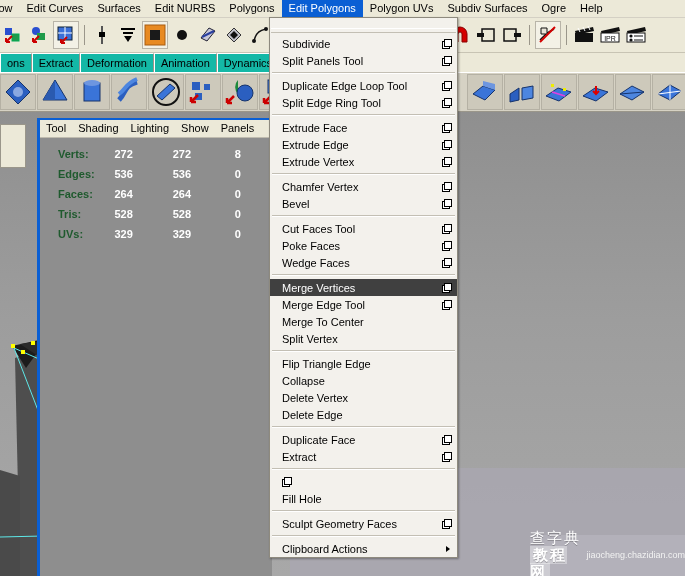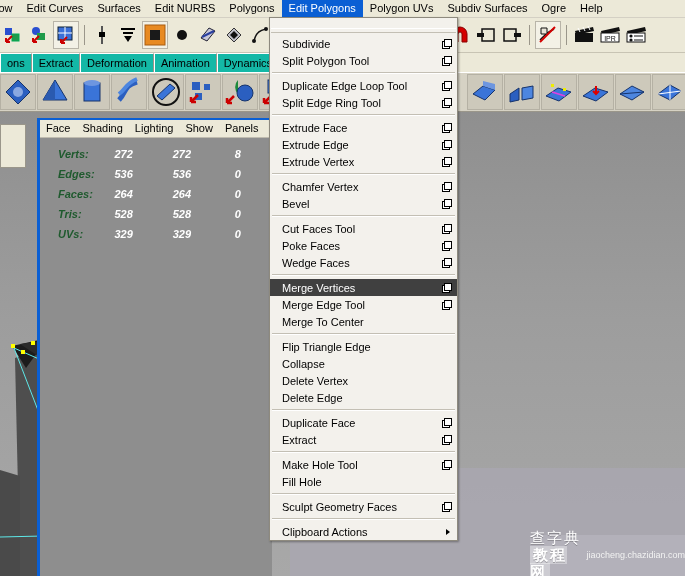--- a/index.html
+++ b/index.html
@@ -96,21 +96,21 @@
     background:#8e8e8e;
     border-left:3px solid #0a5fd4;border-top:2px solid #0a5fd4;
     z-index:4;
   }
   #panel-menubar{
     height:17px;background:#ece9d8;display:flex;align-items:center;
     border-bottom:1px solid #bfbbae;
   }
   .pm-item{padding:0 6px;font-size:11px;line-height:17px;color:#000;}
   #hud{padding:6px 0 0 18px;}
-  .hud-row{height:20px;display:flex;align-items:center;font-size:11px;font-weight:bold;font-style:italic;}
+  .hud-row{height:20px;display:flex;align-items:center;font-size:11px;font-weight:bold;}
   .hud-label{width:52px;color:#1f5a2e;}
   .hud-v1{width:54px;color:#ffffff;text-align:left;padding-left:8px;}
   .hud-v2{width:58px;color:#ffffff;text-align:left;padding-left:8px;}
   .hud-v3{width:40px;color:#ffffff;text-align:left;padding-left:8px;}
   
   #leftstrip{
     position:absolute;left:0;top:124px;width:24px;height:42px;
     background:#ece9d8;border:1px solid #9a968a;z-index:3;
   }
   
@@ -466,21 +466,21 @@
       <span>查字典</span><b>教程网</b>
     </div>
     <div id="wm-url">jiaocheng.chazidian.com</div>
   </div>
 </div>
 
 <div id="leftstrip"></div>
 
 <div id="panel">
   <div id="panel-menubar">
-      <div class="pm-item">Face</div>
+      <div class="pm-item">Tool</div>
       <div class="pm-item">Shading</div>
       <div class="pm-item">Lighting</div>
       <div class="pm-item">Show</div>
       <div class="pm-item">Panels</div>
     </div>
   <div id="hud">
       <div class="hud-row">
         <div class="hud-label">Verts:</div>
         <div class="hud-v1">272</div>
         <div class="hud-v2">272</div>
@@ -513,21 +513,21 @@
     </div>
 </div>
 
 <div id="dropdown">
   <div class="dd-toprail"></div>
 <div class="dd-item">
       <span class="dd-label">Subdivide</span>
       <span class="optbox"></span>
     </div>
     <div class="dd-item">
-      <span class="dd-label">Split Polygon Tool</span>
+      <span class="dd-label">Split Panels Tool</span>
       <span class="optbox"></span>
     </div>
     <div class="dd-sep"></div>
     <div class="dd-item">
       <span class="dd-label">Duplicate Edge Loop Tool</span>
       <span class="optbox"></span>
     </div>
     <div class="dd-item">
       <span class="dd-label">Split Edge Ring Tool</span>
       <span class="optbox"></span>
@@ -572,20 +572,23 @@
       <span class="dd-label">Merge Vertices</span>
       <span class="optbox"></span>
     </div>
     <div class="dd-item">
       <span class="dd-label">Merge Edge Tool</span>
       <span class="optbox"></span>
     </div>
     <div class="dd-item">
       <span class="dd-label">Merge To Center</span>
     </div>
+    <div class="dd-item">
+      <span class="dd-label">Split Vertex</span>
+    </div>
     <div class="dd-sep"></div>
     <div class="dd-item">
       <span class="dd-label">Flip Triangle Edge</span>
     </div>
     <div class="dd-item">
       <span class="dd-label">Collapse</span>
     </div>
     <div class="dd-item">
       <span class="dd-label">Delete Vertex</span>
     </div>
@@ -596,21 +599,20 @@
     <div class="dd-item">
       <span class="dd-label">Duplicate Face</span>
       <span class="optbox"></span>
     </div>
     <div class="dd-item">
       <span class="dd-label">Extract</span>
       <span class="optbox"></span>
     </div>
     <div class="dd-sep"></div>
     <div class="dd-item">
-      <span class="dd-label">Make Hole Tool</span>
       <span class="optbox"></span>
     </div>
     <div class="dd-item">
       <span class="dd-label">Fill Hole</span>
     </div>
     <div class="dd-sep"></div>
     <div class="dd-item">
       <span class="dd-label">Sculpt Geometry Faces</span>
       <span class="optbox"></span>
     </div>

